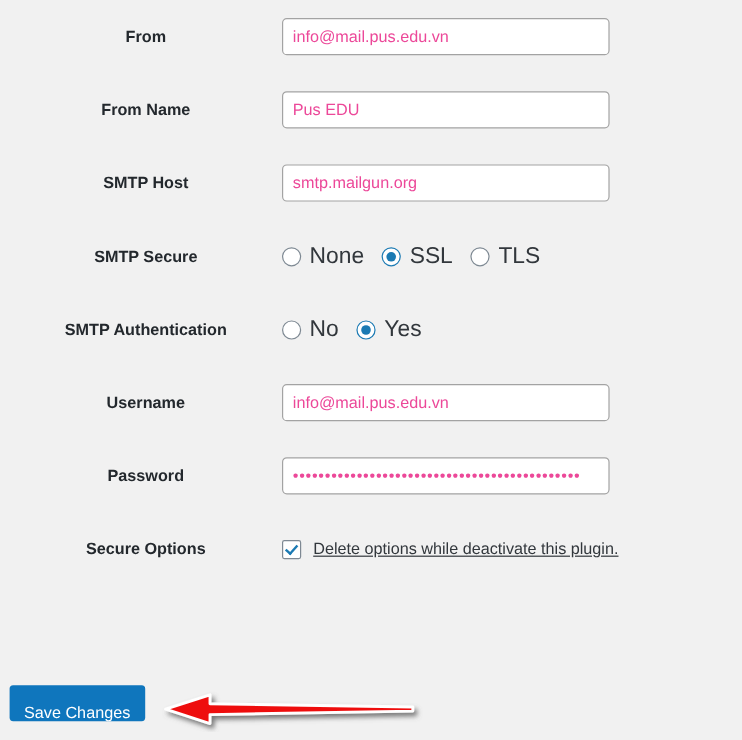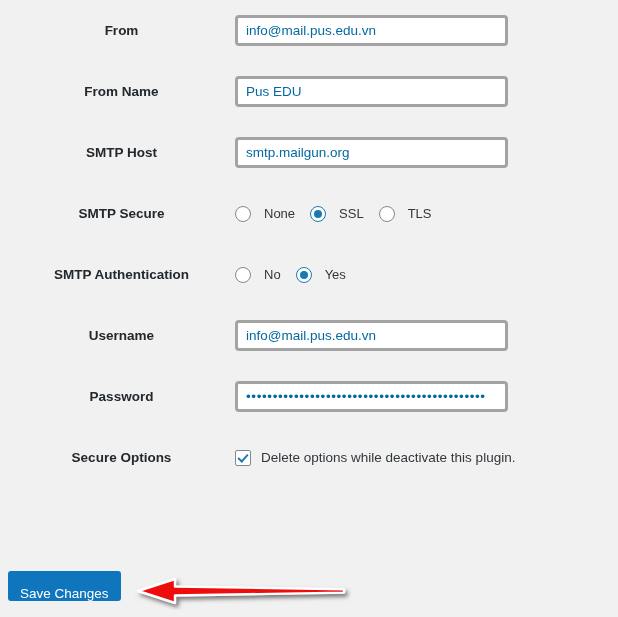--- a/index.html
+++ b/index.html
@@ -40,24 +40,24 @@
     padding: 0;
     vertical-align: middle;
     text-align: left;
   }
 
   .text-input {
     box-sizing: border-box;
     width: 273px;
     height: 31px;
     padding: 2px 8px;
-    border: 3px solid #a3a3a3;
+    border: 1px solid #a3a3a3;
     border-radius: 4px;
     background: #ffffff;
-    color: #0369a1;
+    color: #ec4899;
     font-family: "Liberation Sans", sans-serif;
     font-size: 13.5px;
     line-height: 29px;
     outline: none;
     display: block;
   }
   .text-input::placeholder { color: #8b8b8b; }
 
   .pw-input {
     font-family: "Liberation Sans", sans-serif;
@@ -97,22 +97,22 @@
     position: absolute;
     left: 50%;
     top: 50%;
     width: 8px;
     height: 8px;
     margin: -4px 0 0 -4px;
     border-radius: 50%;
     background: #1b7ab3;
   }
   .radio-label {
-    margin-left: 13px;
-    font-size: 13px;
+    margin-left: 7px;
+    font-size: 19px;
     color: #32373c;
     white-space: nowrap;
   }
 
   
   .checkbox-row {
     display: flex;
     align-items: center;
   }
   .check-mark {
@@ -135,20 +135,21 @@
     height: 8px;
     border: solid #1b7ab3;
     border-width: 0 2px 2px 0;
     transform: rotate(42deg);
   }
   .check-text {
     margin-left: 10px;
     font-size: 13.5px;
     color: #32373c;
     white-space: nowrap;
+    text-decoration: underline;
   }
 
   
   #save-area {
     position: absolute;
     left: 8px;
     top: 571px;
   }
   .save-btn {
     display: inline-block;

